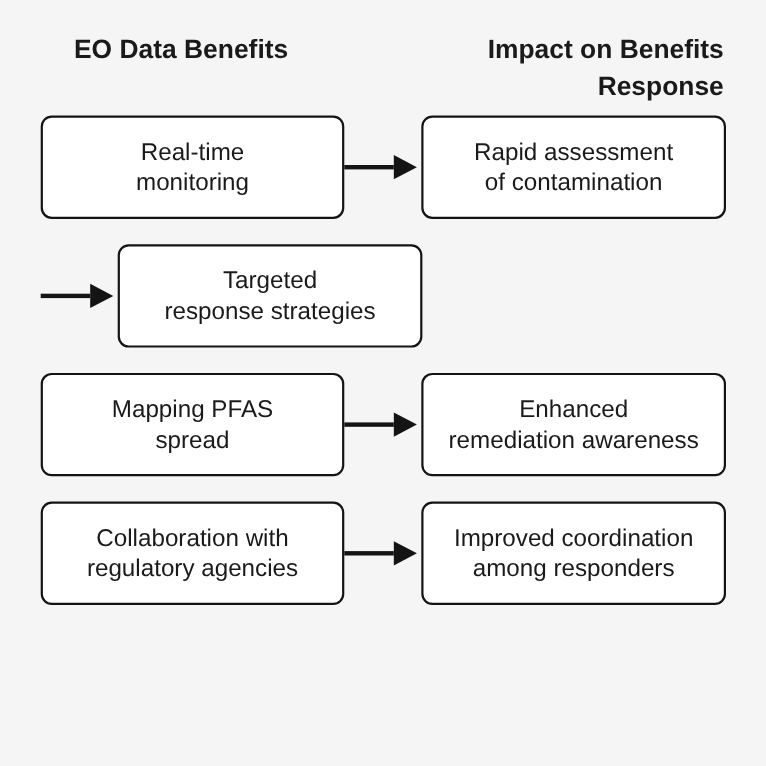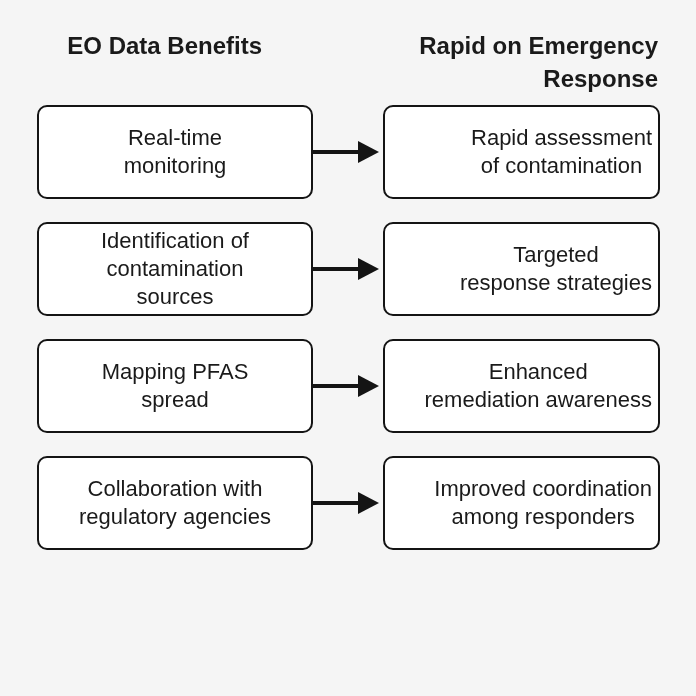--- a/index.html
+++ b/index.html
@@ -57,21 +57,21 @@
     align-items: center;
     justify-content: center;
     text-align: center;
     color: var(--text);
     font-size: 22px;
     line-height: 28px;
     white-space: pre-line;
     padding: 2px 6px;
   }
   .box.left-box  { width: 276px; }
-  .box.right-box { width: 277px; justify-content: flex-end; }
+  .box.right-box { width: 277px; }
   .arrow {
     width: 70px;
     display: flex;
     align-items: center;
     justify-content: flex-start;
   }
   .arrow-line {
     display: block;
     width: 45px;
     height: 4px;
@@ -86,46 +86,41 @@
     border-left: 21px solid var(--arrow);
   }
 </style>
 </head>
 <body>
 
 <div class="canvas">
 
   <div class="col-header left">EO Data Benefits</div>
 
-  <div class="col-header right">Rapid on Emergency
+  <div class="col-header right">Impact on Benefits
 Response</div>
 
   <div class="rows">
 
     <div class="row">
       <div class="box left-box">
         <span>Real-time
 monitoring</span>
       </div>
       <div class="arrow">
         <span class="arrow-line"></span>
         <span class="arrow-head"></span>
       </div>
       <div class="box right-box">
         <span>Rapid assessment
 of contamination</span>
       </div>
     </div>
 
     <div class="row">
-      <div class="box left-box">
-        <span>Identification of
-contamination
-sources</span>
-      </div>
       <div class="arrow">
         <span class="arrow-line"></span>
         <span class="arrow-head"></span>
       </div>
       <div class="box right-box">
         <span>Targeted
 response strategies</span>
       </div>
     </div>
 

